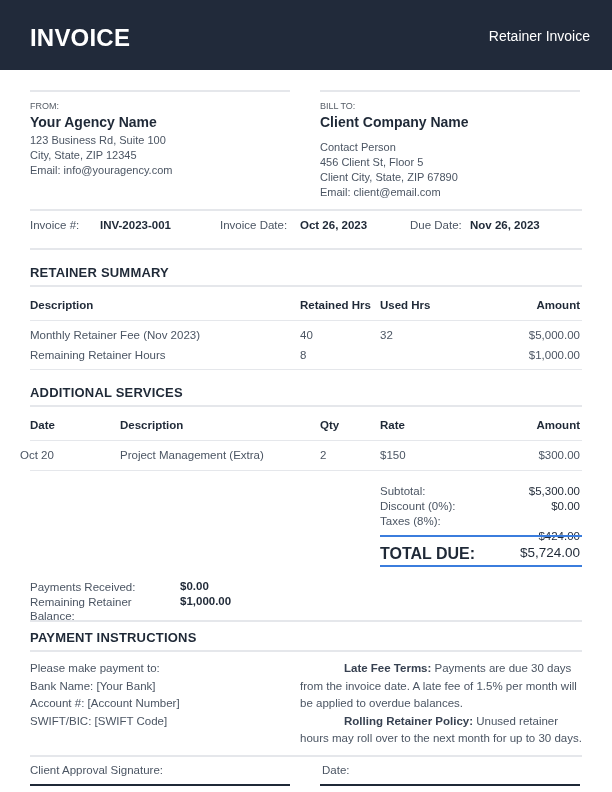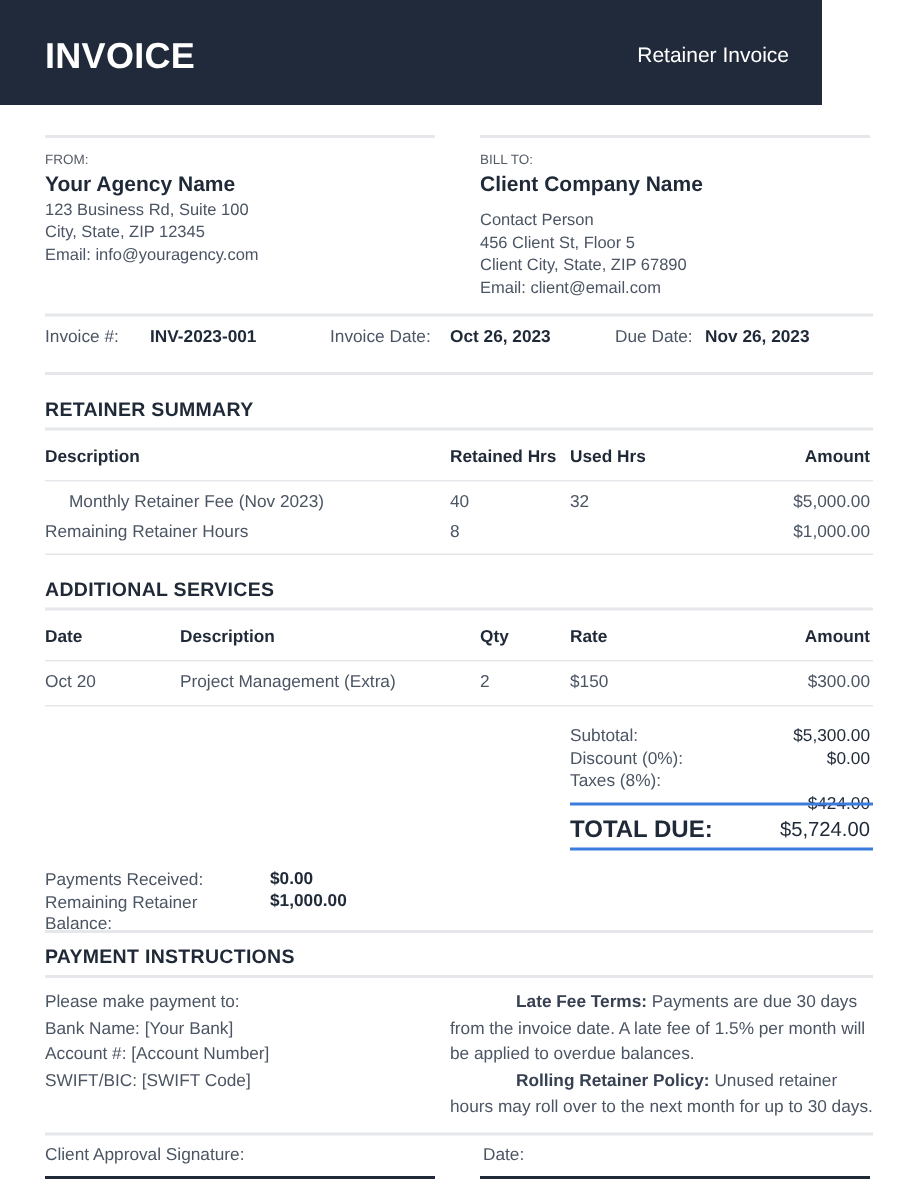--- a/index.html
+++ b/index.html
@@ -1,19 +1,19 @@
 <!DOCTYPE html>
 <html><head>
 <meta charset="utf-8">
 <style>
   * { box-sizing: border-box; margin: 0; padding: 0; }
   html, body { width: 612px; height: 792px; background: #ffffff; overflow: hidden; }
   body { font-family: "Liberation Sans", "DejaVu Sans", sans-serif; color: #1f2937; position: relative; }
 
-  .header { position: absolute; left: 0; top: 0; width: 548px; height: 70px; background: #212a3a; }
+  .header { position: absolute; left: 0; top: 0; width: 612px; height: 70px; background: #212a3a; }
   .header .title { position: absolute; left: 30px; top: 24px; font-size: 24px; font-weight: bold; color: #ffffff; letter-spacing: 0.2px; }
   .header .subtitle { position: absolute; right: 22px; top: 28px; font-size: 14px; color: #ffffff; }
 
   .abs { position: absolute; }
   .rule { position: absolute; height: 2px; background: #e5e7eb; }
   .rule-thin { position: absolute; height: 1px; background: #e5e7eb; }
 
   .party-label { font-size: 9px; color: #555c66; text-transform: uppercase; }
   .party-name { font-size: 14px; font-weight: bold; color: #1f2937; margin-top: 3px; }
   .party-line { font-size: 11px; color: #4b5563; line-height: 15px; }
@@ -86,21 +86,21 @@
 <div class="abs section-title" style="left:30px; top:265px;">RETAINER SUMMARY</div>
 <div class="rule" style="left:30px; top:285px; width:552px;"></div>
 
 <div class="abs th" style="left:30px; top:299px;">Description</div>
 <div class="abs th" style="left:300px; top:299px;">Retained Hrs</div>
 <div class="abs th" style="left:380px; top:299px;">Used Hrs</div>
 <div class="abs th r" style="left:480px; top:299px; width:100px;">Amount</div>
 <div class="rule-thin" style="left:30px; top:320px; width:552px;"></div>
 
 <div>
-  <div class="abs td" style="left:30px; top:329px;margin-left:16px;">Monthly Retainer Fee (Nov 2023)</div>
+  <div class="abs td" style="left:30px; top:329px;">Monthly Retainer Fee (Nov 2023)</div>
   <div class="abs td" style="left:300px; top:329px;">40</div>
   <div class="abs td" style="left:380px; top:329px;">32</div>
   <div class="abs td r" style="left:480px; top:329px; width:100px;">$5,000.00</div>
 </div>
 <div>
   <div class="abs td" style="left:30px; top:349px;">Remaining Retainer Hours</div>
   <div class="abs td" style="left:300px; top:349px;">8</div>
   <div class="abs td" style="left:380px; top:349px;"></div>
   <div class="abs td r" style="left:480px; top:349px; width:100px;">$1,000.00</div>
 </div>
@@ -110,21 +110,21 @@
 <div class="rule" style="left:30px; top:405px; width:552px;"></div>
 
 <div class="abs th" style="left:30px; top:419px;">Date</div>
 <div class="abs th" style="left:120px; top:419px;">Description</div>
 <div class="abs th" style="left:320px; top:419px;">Qty</div>
 <div class="abs th" style="left:380px; top:419px;">Rate</div>
 <div class="abs th r" style="left:480px; top:419px; width:100px;">Amount</div>
 <div class="rule-thin" style="left:30px; top:440px; width:552px;"></div>
 
 <div>
-  <div class="abs td" style="left:30px; top:449px;text-align:right;">Oct 20</div>
+  <div class="abs td" style="left:20px; top:449px;text-align:right;">Oct 20</div>
   <div class="abs td" style="left:120px; top:449px;">Project Management (Extra)</div>
   <div class="abs td" style="left:320px; top:449px;">2</div>
   <div class="abs td" style="left:380px; top:449px;">$150</div>
   <div class="abs td r" style="left:480px; top:449px; width:100px;">$300.00</div>
 </div>
 <div class="rule-thin" style="left:30px; top:470px; width:552px;"></div>
 
 <div class="abs" style="left:380px; top:484px; width:200px;">
   <div style="display:flex; justify-content:space-between;">
     <span class="tot-label">Subtotal:</span>

